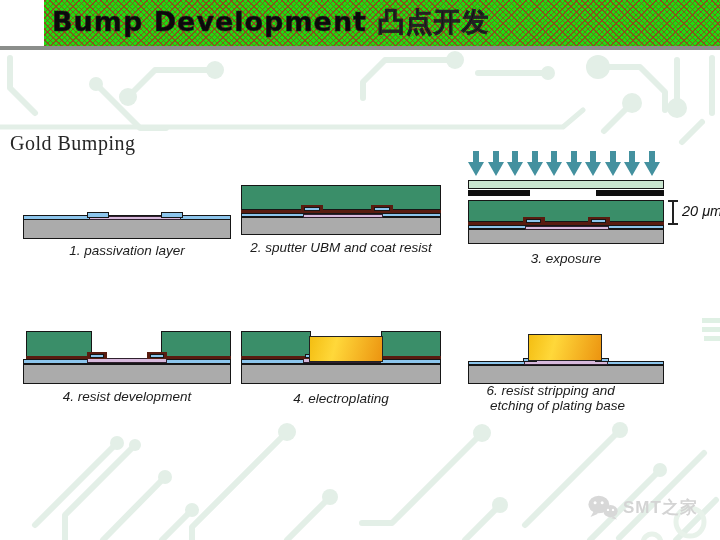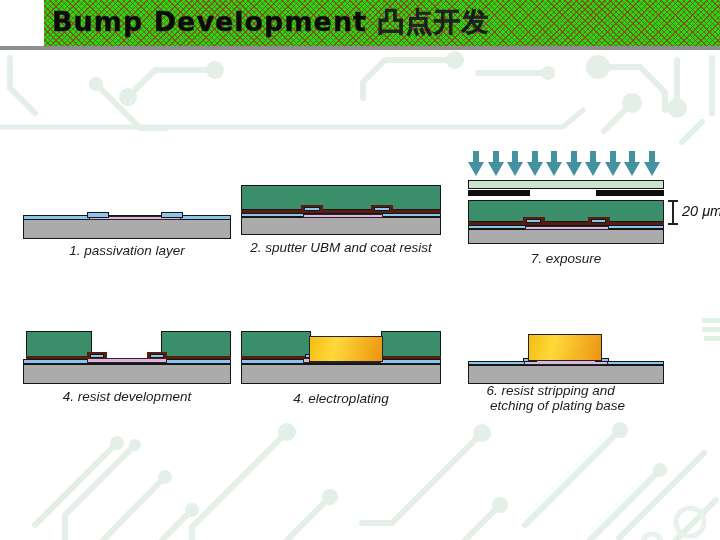--- a/index.html
+++ b/index.html
@@ -107,20 +107,21 @@
       <rect x="702" y="327" width="18" height="5"></rect>
       <rect x="704" y="336" width="16" height="5"></rect>
     </g>
   </svg>
 
   <header class="banner">
     <h1>Bump Development 凸点开发</h1>
   </header>
   <div class="banner-divider"></div>
 
+  <h2 class="section-title">Gold Bumping</h2>
 
   <figure class="fig" style="left:10px;top:197px;width:208px;height:52px">
     <div class="tab" style="left:64px;top:2px;width:22px;height:6px"></div>
     <div class="tab" style="left:138px;top:2px;width:22px;height:6px"></div>
     <div class="pass" style="left:0;top:5px;width:208px;height:5px"></div>
     <div class="pad" style="left:66px;top:6px;width:92px;height:4px"></div>
     <div class="sub" style="left:0;top:9px;width:208px;height:20px"></div>
     <figcaption class="cap" style="top:33px">1. passivation layer</figcaption>
   </figure>
 
@@ -164,21 +165,21 @@
     <div class="ubm" style="left:0;top:71px;width:196px;height:3px"></div>
     <div class="tab" style="left:58px;top:68px;width:15px;height:4px"></div>
     <div class="tab" style="left:123px;top:68px;width:15px;height:4px"></div>
     <div class="pass" style="left:0;top:74px;width:196px;height:4px"></div>
     <div class="pad" style="left:57px;top:75px;width:84px;height:4px"></div>
     <div class="sub" style="left:0;top:78px;width:196px;height:15px"></div>
     <div class="br" style="left:200px;top:49px;width:10px;height:2px"></div>
     <div class="br" style="left:204px;top:49px;width:2px;height:25px"></div>
     <div class="br" style="left:200px;top:72px;width:10px;height:2px"></div>
     <span class="thick-label" style="left:214px;top:52px">20 μm</span>
-    <figcaption class="cap" style="top:100px;width:196px">7. exposure</figcaption>
+    <figcaption class="cap" style="top:100px;width:196px">3. exposure</figcaption>
   </figure>
 
   <figure class="fig" style="left:10px;top:312px;width:208px;height:88px">
     <div class="resist" style="left:3px;top:6px;width:66px;height:28px"></div>
     <div class="resist" style="left:138px;top:6px;width:70px;height:28px"></div>
     <div class="ubm" style="left:64px;top:27px;width:20px;height:7px"></div>
     <div class="ubm" style="left:124px;top:27px;width:20px;height:7px"></div>
     <div class="ubm" style="left:3px;top:31px;width:72px;height:3px"></div>
     <div class="ubm" style="left:133px;top:31px;width:75px;height:3px"></div>
     <div class="tab" style="left:67px;top:29px;width:14px;height:4px"></div>
@@ -209,14 +210,31 @@
     <div class="tab" style="left:127px;top:33px;width:14px;height:4px"></div>
     <div class="pass" style="left:0;top:36px;width:196px;height:4px"></div>
     <div class="pad" style="left:56px;top:35px;width:84px;height:5px"></div>
     <div class="sub" style="left:0;top:40px;width:196px;height:19px"></div>
     <figcaption class="cap cap-left" style="left:8px;top:59px">
       <span class="l1" style="position:static;display:block">6. resist stripping and</span>
       <span class="l2">etching of plating base</span>
     </figcaption>
   </figure>
 
+  <div class="watermark">
+    <svg width="30" height="26" viewBox="0 0 36 30">
+      <g fill="#d8d8d8">
+        <ellipse cx="13" cy="12" rx="12.5" ry="10.5"></ellipse>
+        <path d="M7 20 l-4 7 l9 -4 z"></path>
+        <ellipse cx="27" cy="20" rx="8.5" ry="7.5"></ellipse>
+        <path d="M31 26 l4 4 l-7 -1.5 z"></path>
+      </g>
+      <g fill="#ffffff">
+        <circle cx="8.5" cy="10" r="1.8"></circle>
+          <circle cx="17" cy="10" r="1.8"></circle>
+        <circle cx="24" cy="18.5" r="1.4"></circle>
+          <circle cx="30" cy="18.5" r="1.4"></circle>
+      </g>
+    </svg>
+    <span class="wm-text">SMT之家</span>
+  </div>
 
 </div>
 
 </body></html>

